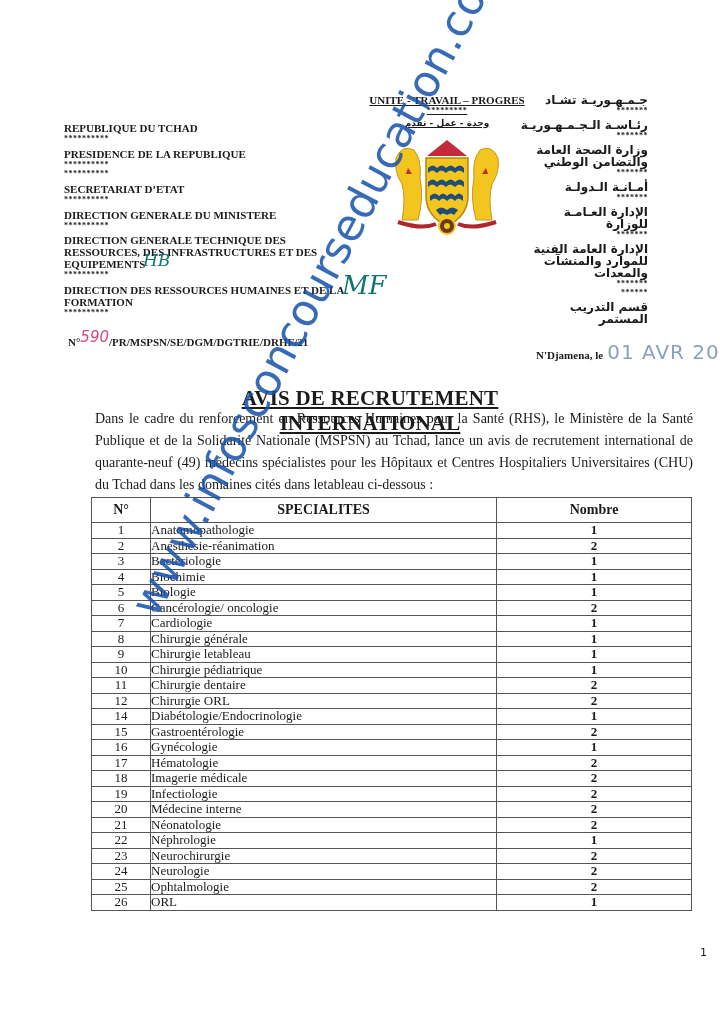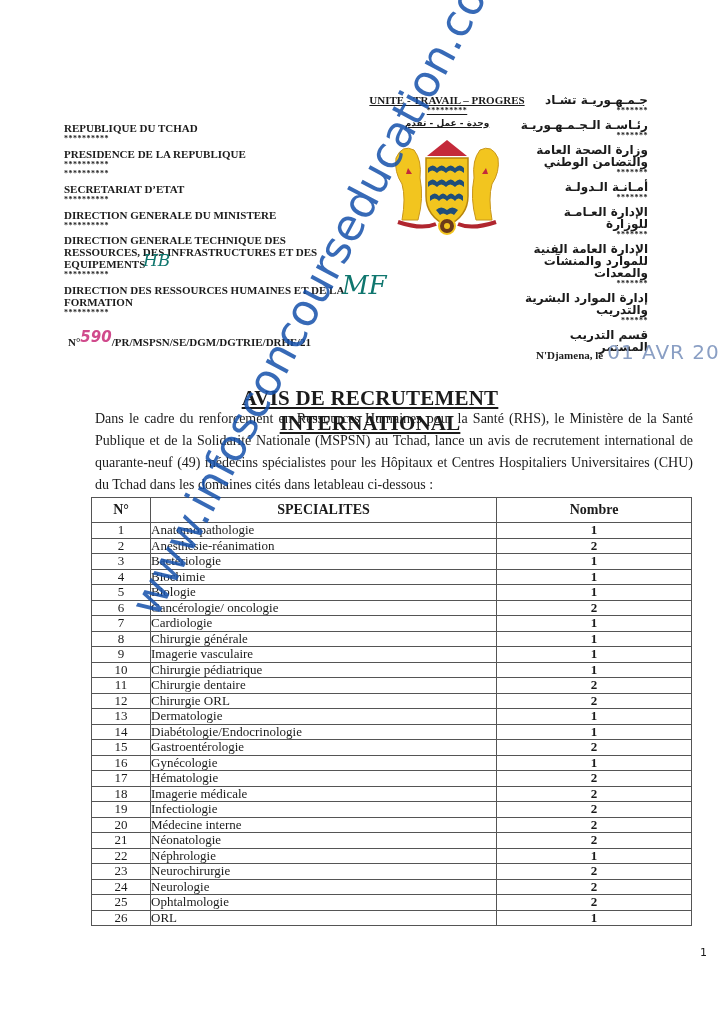--- a/index.html
+++ b/index.html
@@ -40,21 +40,21 @@
   <div class="stars">**********</div>
   <div class="hl" style="margin-top:4px; width:260px">DIRECTION GENERALE TECHNIQUE DES RESSOURCES, DES INFRASTRUCTURES ET DES EQUIPEMENTS</div>
   <div class="stars">**********</div>
   <div class="hl" style="margin-top:5px; width:285px">DIRECTION DES RESSOURCES HUMAINES ET DE LA FORMATION</div>
   <div class="stars">**********</div>
 </div>
 <span class="abs sig" style="left:143px; top:250px; font-size:17px;">HB</span>
 <span class="abs sig" style="left:342px; top:270px; font-size:26px;">MF</span>
 
 <div class="abs hl" style="left:68px; top:335px;">
-  <span>N°</span><span style="color:#d04a8c; font-family:'DejaVu Sans',sans-serif; font-size:15px; font-weight:bold; font-style:italic; position:relative; top:-4px;">590</span><span>/PR/MSPSN/SE/DGM/DGTRIE/DRHF/21</span>
+  <span>N°</span><span style="color:#d04a8c; font-family:'DejaVu Sans',sans-serif; font-size:15px; font-weight:normal; font-style:italic; position:relative; top:-4px;">590</span><span>/PR/MSPSN/SE/DGM/DGTRIE/DRHF/21</span>
 </div>
 
 <div class="abs" style="left:352px; top:94px; width:190px; text-align:center;text-decoration:underline;">
   <div class="hl">UNITE - TRAVAIL – PROGRES</div>
   <div class="stars">*********</div>
   <div class="ar" style="text-align:center; font-size:9px; margin-top:2px;">وحدة - عمل - تقدم</div>
 </div>
 
 <svg class="abs" style="left:392px; top:138px;" width="110" height="98" viewBox="0 0 110 98">
   <g>
@@ -81,21 +81,20 @@
   <div class="ar" style="margin-top:4px">رئـاسـة الـجـمـهـوريـة</div>
   <div class="ar-stars">*******</div>
   <div class="ar" style="margin-top:4px">وزارة الصحة العامة والتضامن الوطني</div>
   <div class="ar-stars">*******</div>
   <div class="ar" style="margin-top:4px">أمـانـة الـدولـة</div>
   <div class="ar-stars">*******</div>
   <div class="ar" style="margin-top:4px">الإدارة العـامـة للوزارة</div>
   <div class="ar-stars">*******</div>
   <div class="ar" style="margin-top:4px">الإدارة العامة الفنية للموارد والمنشآت والمعدات</div>
   <div class="ar-stars">*******</div>
-  <div class="ar" style="margin-top:4px">إدارة الموارد البشرية والتدريب</div>
   <div class="ar-stars">******</div>
   <div class="ar" style="margin-top:4px">قسم التدريب المستمر</div>
 </div>
 
 <div class="abs" style="left:536px; top:340px; white-space:nowrap;">
   <span class="hl" style="font-size:11px;">N'Djamena, le</span>
   <span class="stamp">01 AVR 2021</span>
 </div>
 
 <div class="abs" id="title">AVIS DE RECRUTEMENT INTERNATIONAL</div>
@@ -145,44 +144,39 @@
         <td class="name">Cardiologie</td>
         <td class="cnt">1</td>
       </tr>
       <tr>
         <td class="num">8</td>
         <td class="name">Chirurgie générale</td>
         <td class="cnt">1</td>
       </tr>
       <tr>
         <td class="num">9</td>
-        <td class="name">Imagerie vasculaire</td>
+        <td class="name">Chirurgie letableau</td>
         <td class="cnt">1</td>
       </tr>
       <tr>
         <td class="num">10</td>
         <td class="name">Chirurgie pédiatrique</td>
         <td class="cnt">1</td>
       </tr>
       <tr>
         <td class="num">11</td>
         <td class="name">Chirurgie dentaire</td>
         <td class="cnt">2</td>
       </tr>
       <tr>
         <td class="num">12</td>
         <td class="name">Chirurgie ORL</td>
         <td class="cnt">2</td>
       </tr>
       <tr>
-        <td class="num">13</td>
-        <td class="name">Dermatologie</td>
-        <td class="cnt">1</td>
-      </tr>
-      <tr>
         <td class="num">14</td>
         <td class="name">Diabétologie/Endocrinologie</td>
         <td class="cnt">1</td>
       </tr>
       <tr>
         <td class="num">15</td>
         <td class="name">Gastroentérologie</td>
         <td class="cnt">2</td>
       </tr>
       <tr>

